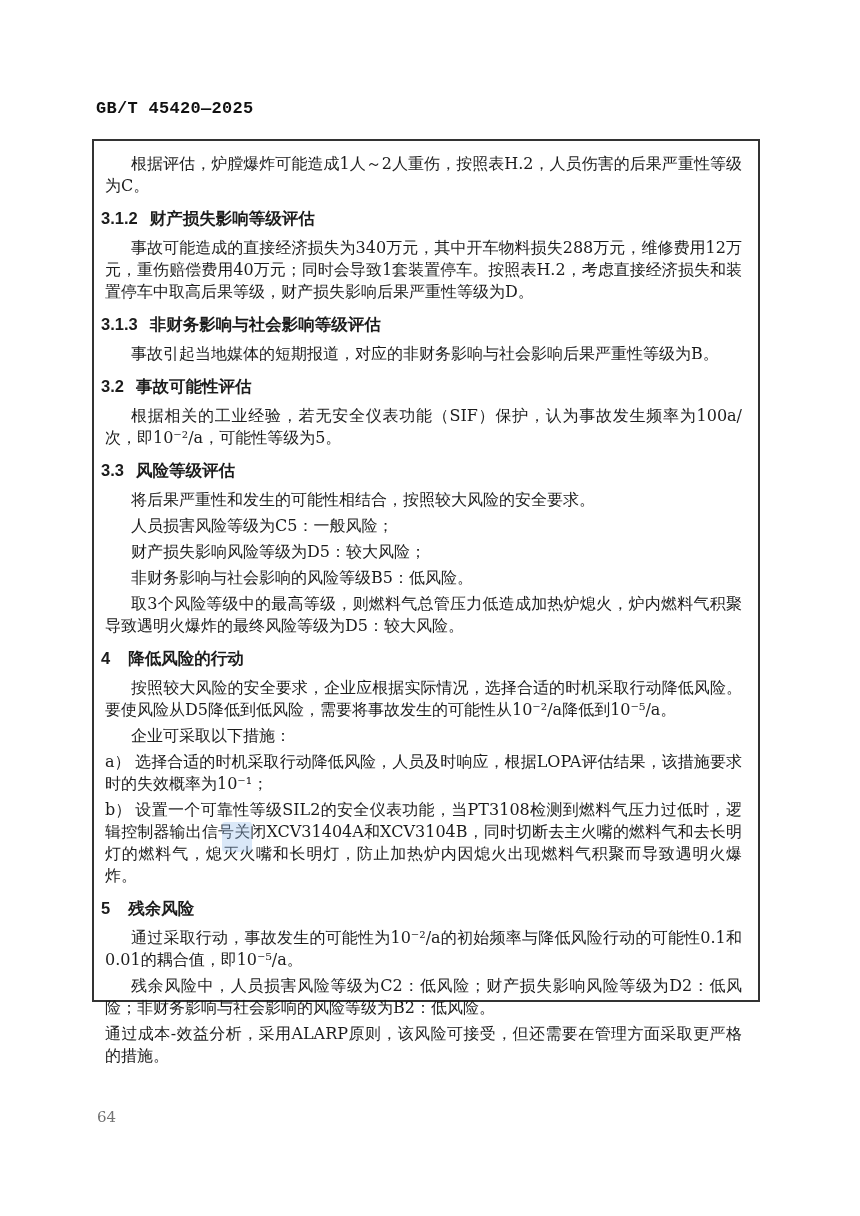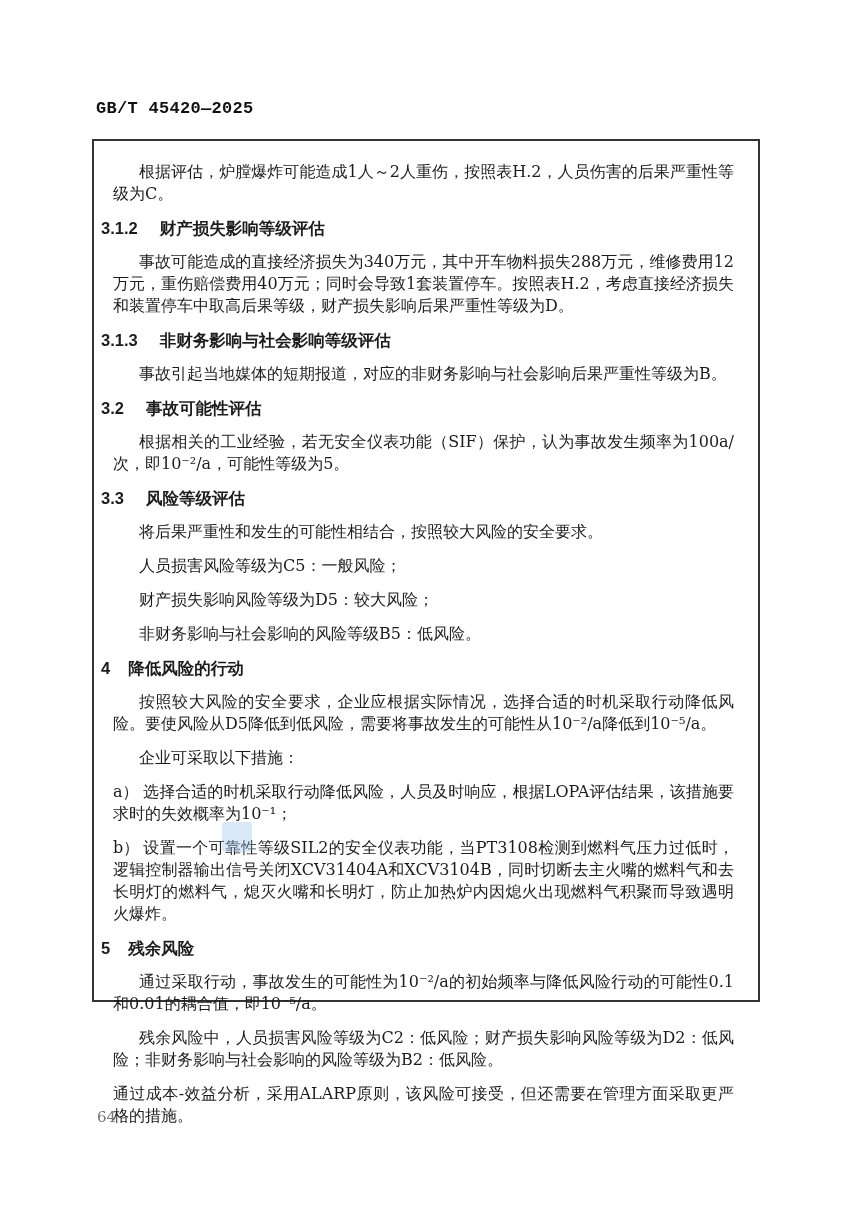--- a/index.html
+++ b/index.html
@@ -25,35 +25,35 @@
     left:92px; top:139px;
     width:668px; height:863px;
     box-sizing:border-box;
     border:2px solid #333333;
     padding:8px 12px 0 7px;
     font-size:16px;
     line-height:22px;
     text-align:justify;
   }
   .content-box p {
-    margin:12px;
+    margin:4px;
     text-indent:26px;
   }
   .content-box p.noindent {
     text-indent:0;
   }
   .sec-heading {
     margin:10px 0 8px;
     font-family:"Liberation Sans","DejaVu Sans",sans-serif;
     font-weight:bold;
     font-size:16.5px;
     line-height:22px;
     text-align:left;
   }
-  .sec-heading .num { margin-right:22px; }
+  .sec-heading .num { margin-right:12px; }
   .sec-heading.gap-wide .num { margin-right:18px; }
   .measure-item {
     margin-left:79px;
     text-indent:-30px;
   }
   .measure-item .item-label {
     display:inline-block;
     width:30px;
     text-indent:0;
   }
@@ -96,20 +96,21 @@
   </div>
   <p>根据相关的工业经验，若无安全仪表功能（SIF）保护，认为事故发生频率为100a/次，即10⁻²/a，可能性等级为5。</p>
 
   <div class="sec-heading">
     <span class="num">3.3</span><span class="title">风险等级评估</span>
   </div>
   <p>将后果严重性和发生的可能性相结合，按照较大风险的安全要求。</p>
   <p>人员损害风险等级为C5：一般风险；</p>
   <p>财产损失影响风险等级为D5：较大风险；</p>
   <p>非财务影响与社会影响的风险等级B5：低风险。</p>
+  <p>取3个风险等级中的最高等级，则燃料气总管压力低造成加热炉熄火，炉内燃料气积聚导致遇明火爆炸的最终风险等级为D5：较大风险。</p>
 
   <div class="sec-heading gap-wide">
     <span class="num">4</span><span class="title">降低风险的行动</span>
   </div>
   <p>按照较大风险的安全要求，企业应根据实际情况，选择合适的时机采取行动降低风险。要使风险从D5降低到低风险，需要将事故发生的可能性从10⁻²/a降低到10⁻⁵/a。</p>
   <p>企业可采取以下措施：</p>
   <p class="measure-item noindent"><span class="item-label">a）</span><span>选择合适的时机采取行动降低风险，人员及时响应，根据LOPA评估结果，该措施要求时的失效概率为10⁻¹；</span></p>
   <p class="measure-item noindent"><span class="item-label">b）</span><span>设置一个可靠性等级SIL2的安全仪表功能，当PT3108检测到燃料气压力过低时，逻辑控制器输出信号关闭XCV31404A和XCV3104B，同时切断去主火嘴的燃料气和去长明灯的燃料气，熄灭火嘴和长明灯，防止加热炉内因熄火出现燃料气积聚而导致遇明火爆炸。</span></p>
 
   <div class="sec-heading gap-wide">

